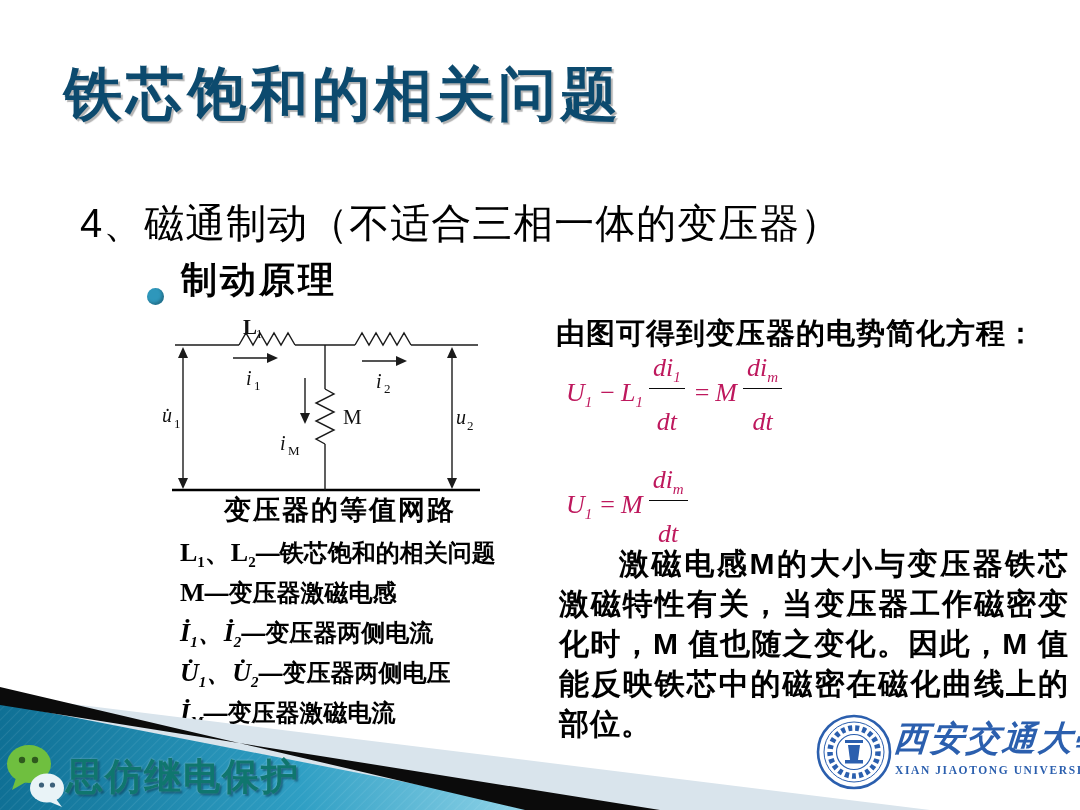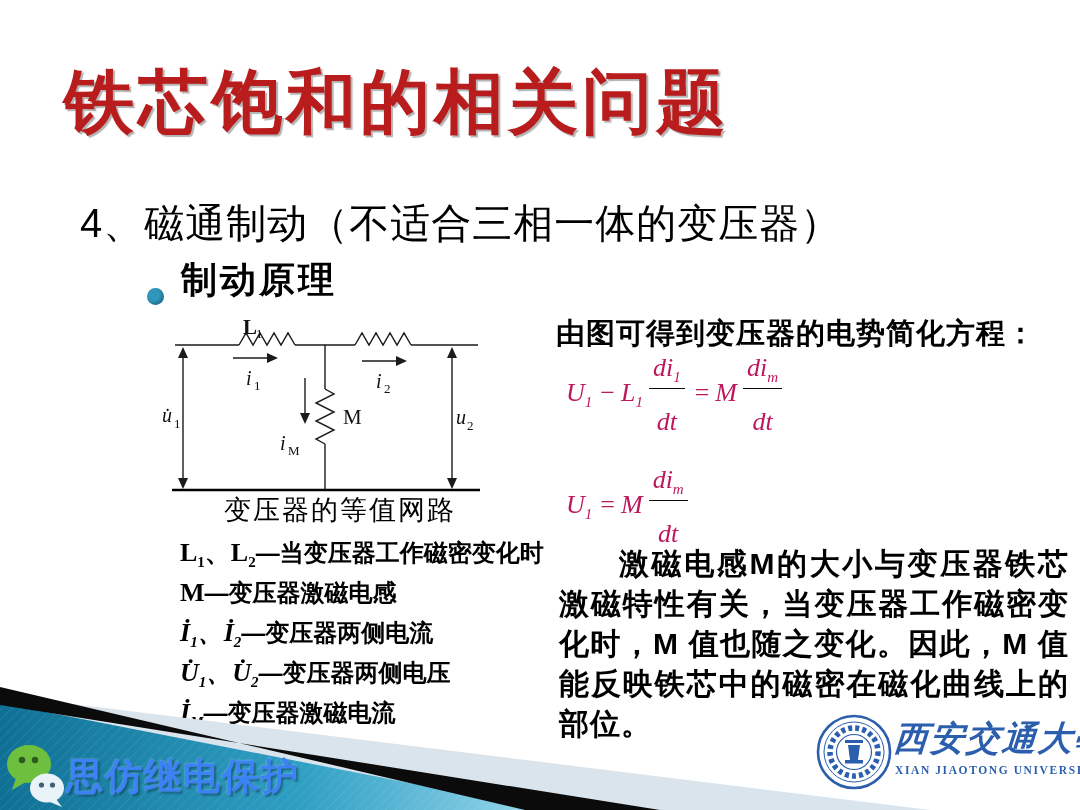--- a/index.html
+++ b/index.html
@@ -3,21 +3,21 @@
 <meta charset="utf-8">
 <style>
   html,body{margin:0;padding:0;background:#ffffff;}
   .slide{
     position:relative;width:1080px;height:810px;background:#ffffff;overflow:hidden;
     font-family:"Liberation Sans",sans-serif;color:#000;
   }
   
   .title{
     position:absolute;left:64px;top:56px;margin:0;
-    font-size:70px;font-weight:700;letter-spacing:4px;color:#b91c1c;
+    font-size:58px;font-weight:700;letter-spacing:4px;color:#0c4a6e;
     text-shadow:2px 2px 1px rgba(0,0,0,0.30), -1px -1px 0 rgba(255,255,255,0.6);
     white-space:nowrap;
   }
   .subtitle{
     position:absolute;left:80px;top:196px;font-size:40px;font-weight:500;
     letter-spacing:1px;white-space:nowrap;
   }
   .bullet-row{position:absolute;left:147px;top:256px;display:flex;align-items:flex-end;}
   .bullet-dot{width:17px;height:17px;border-radius:50%;background:#2e97bb;
     box-shadow:inset -2px -2px 3px rgba(0,0,0,.25);margin-right:17px;flex:0 0 auto;}
@@ -27,21 +27,21 @@
   .circuit{position:absolute;left:150px;top:300px;width:380px;height:245px;}
   .circuit .wire{stroke:#1b1b1b;stroke-width:1.4;fill:none;}
   .circuit .wire-thick{stroke:#000;stroke-width:2.6;fill:none;}
   .circuit .head{fill:#1b1b1b;stroke:none;}
   .circuit text{fill:#111;}
   .lbl-serif{font-family:"Liberation Serif",serif;font-size:21px;}
   .lbl-it{font-family:"Liberation Serif",serif;font-style:italic;font-size:20px;}
   .lbl-sub{font-family:"Liberation Serif",serif;font-size:13px;}
   .diagram-caption{
     position:absolute;left:160px;top:492px;width:360px;text-align:center;
-    font-size:27px;font-weight:400;letter-spacing:2px;
+    font-size:27px;font-weight:700;letter-spacing:2px;
   }
 
   
   .defs-list{position:absolute;left:180px;top:533px;font-size:24px;font-weight:600;}
   .def-row{height:40px;line-height:40px;white-space:nowrap;}
   .def-row .sym{font-family:"Liberation Serif",serif;font-size:26px;font-weight:700;}
   .def-row .sym sub{font-size:15px;}
   .def-row.it .sym{font-style:italic;}
 
   
@@ -64,21 +64,21 @@
     position:absolute;left:547px;top:532px;width:510px;margin:12px;
     font-size:30px;font-weight:700;line-height:40px;text-indent:2em;
     text-align:justify;letter-spacing:1px;
   }
 
   
   .band{position:absolute;left:0;top:670px;width:1080px;height:140px;}
   .wechat{position:absolute;left:4px;top:740px;width:62px;height:68px;}
   .wechat-label{
     position:absolute;left:66px;top:752px;font-size:37px;font-weight:800;letter-spacing:2px;
-    color:#3b82f6;text-shadow:2px 2px 2px rgba(8,62,88,.6),0 0 2px rgba(255,255,255,.5);
+    color:#0f766e;text-shadow:2px 2px 2px rgba(8,62,88,.6),0 0 2px rgba(255,255,255,.5);
     white-space:nowrap;
   }
   .logo{position:absolute;left:808px;top:708px;width:250px;height:95px;}
   .seal{position:absolute;left:6px;top:4px;width:80px;height:80px;}
   .logo-cn{
     position:absolute;left:86px;top:8px;font-family:"Liberation Serif",serif;
     font-size:34px;font-weight:700;font-style:italic;color:#2b5fae;white-space:nowrap;
     transform:skewX(-4deg);letter-spacing:2px;
   }
   .logo-en{
@@ -138,21 +138,21 @@
     <text class="lbl-sub" x="138" y="155">M</text>
     <text class="lbl-it" x="12" y="122">u̇</text>
     <text class="lbl-sub" x="24" y="128">1</text>
     <text class="lbl-it" x="306" y="124">u</text>
     <text class="lbl-sub" x="317" y="130">2</text>
   </svg>
   <div class="diagram-caption">变压器的等值网路</div>
 
   <div class="defs-list">
     <div class="def-row">
-      <span class="sym"><span>L</span><sub>1</sub><span>、L</span><sub>2</sub></span><span>—当变压器工作磁密变化时</span>
+      <span class="sym"><span>L</span><sub>1</sub><span>、L</span><sub>2</sub></span><span>—铁芯饱和的相关问题</span>
     </div>
     <div class="def-row">
       <span class="sym"><span>M</span><sub></sub><span></span><sub></sub></span><span>—变压器激磁电感</span>
     </div>
     <div class="def-row it">
       <span class="sym"><span>İ</span><sub>1</sub><span>、İ</span><sub>2</sub></span><span>—变压器两侧电流</span>
     </div>
     <div class="def-row it">
       <span class="sym"><span>U̇</span><sub>1</sub><span>、U̇</span><sub>2</sub></span><span>—变压器两侧电压</span>
     </div>

